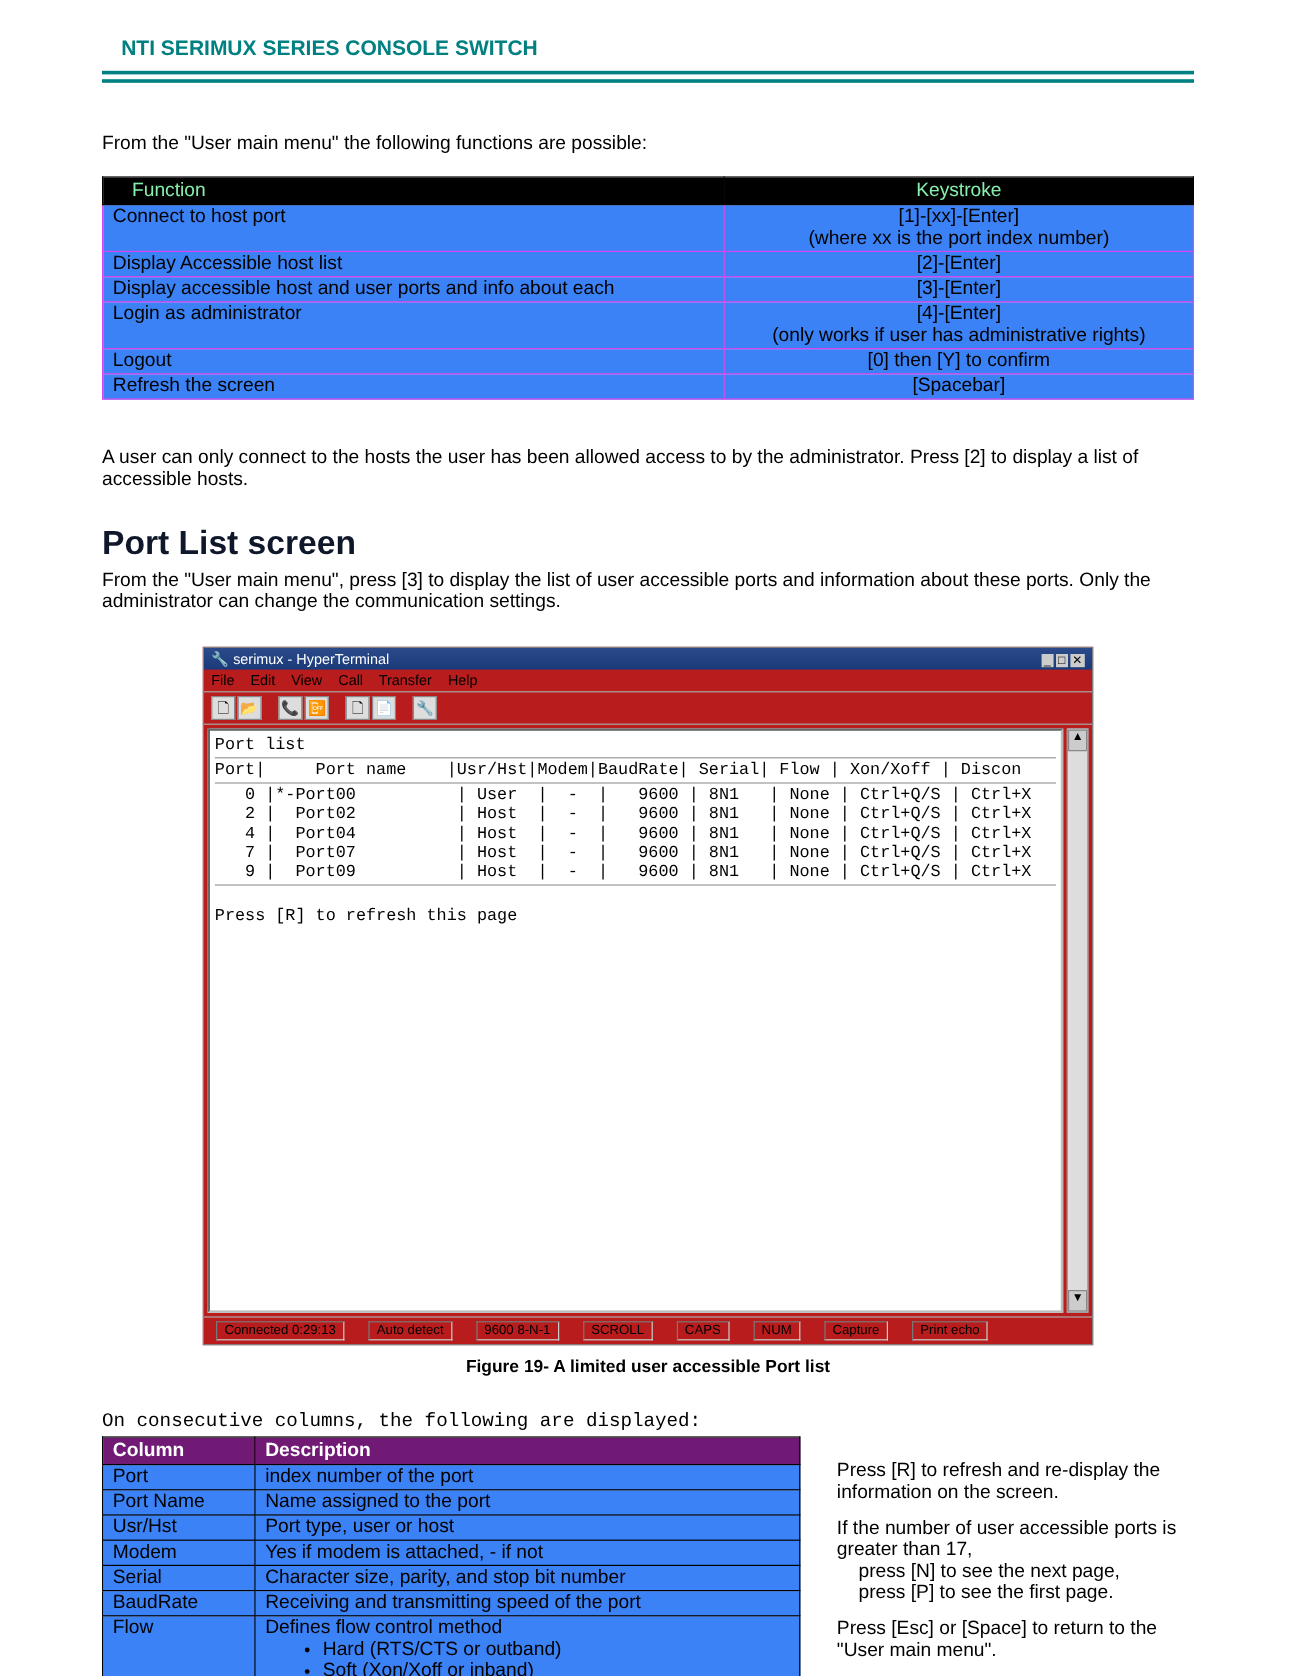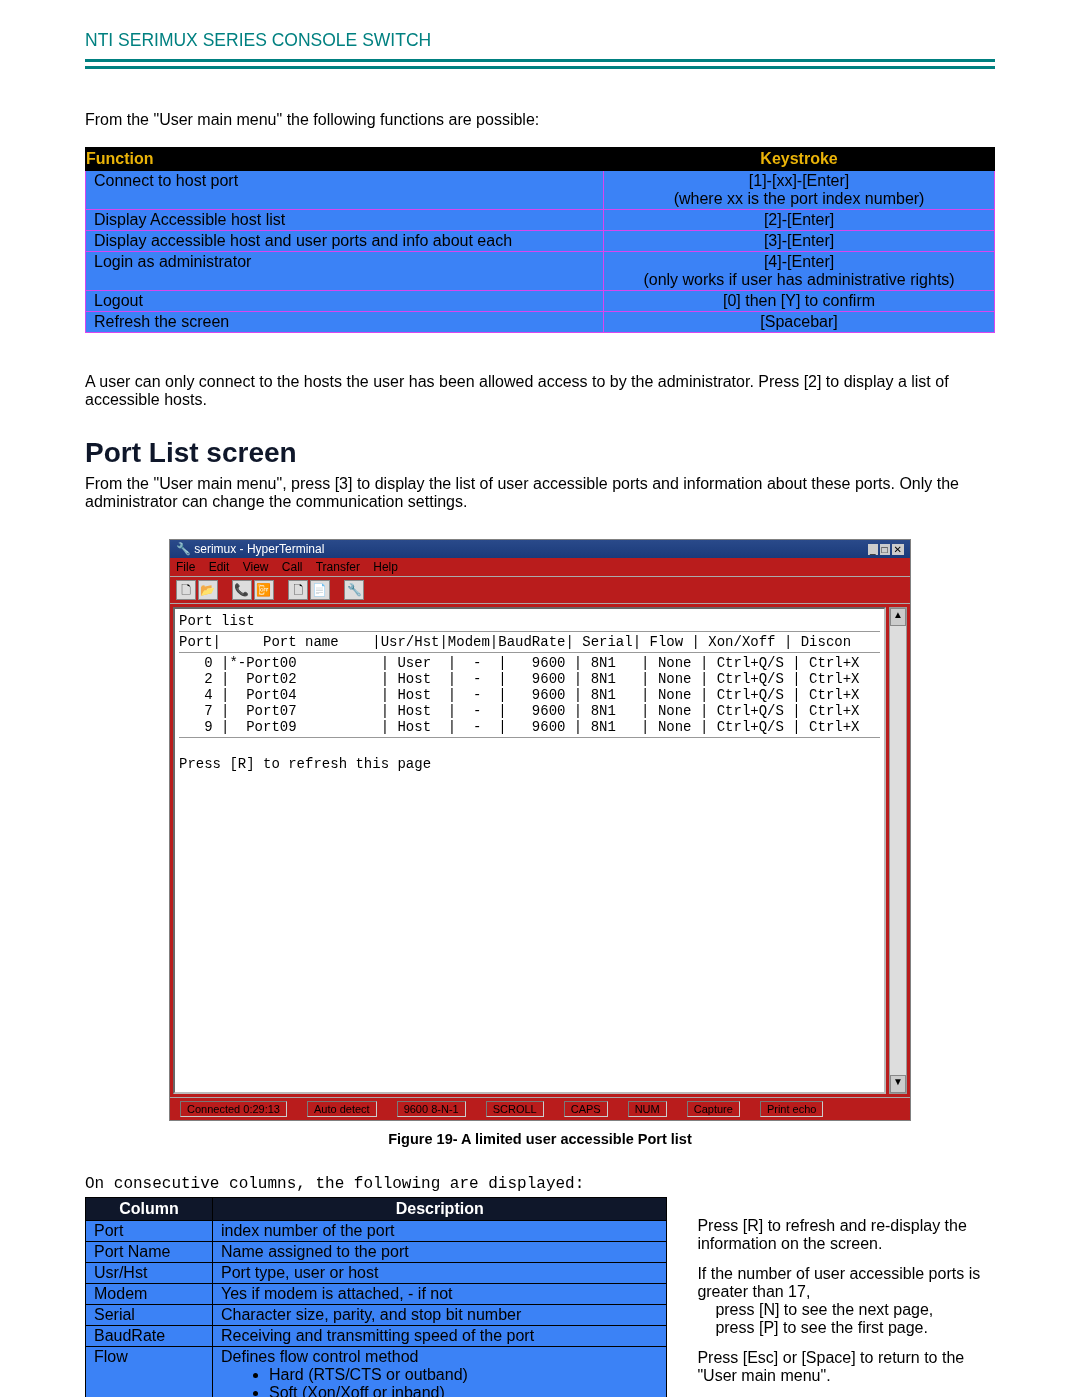--- a/index.html
+++ b/index.html
@@ -10,45 +10,46 @@
       color: #000;
     }
     .page {
       width: 1080px;
       margin: 0 auto;
       padding: 30px 85px 30px 85px;
       box-sizing: border-box;
     }
     .doc-header {
       color: #008080;
-      font-weight: normal;
+      font-weight: bold;
       font-size: 17.5px;
       margin-bottom: 8px;
+      margin-left: 16px;
     }
     .top-divider {
       border-top: 3px solid #008080;
       border-bottom: 3px solid #008080;
       height: 4px;
       margin-bottom: 42px;
     }
     .intro-para {
       font-size: 16px;
       margin-bottom: 18px;
     }
     table.func-table {
       border-collapse: collapse;
       width: 100%;
       font-size: 16px;
     }
     .func-table th {
       background: #000;
-      color: #eab308;
+      color: #86efac;
       text-align: left;
-      font-weight: bold;
-      padding: 2px 0;
+      font-weight: normal;
+      padding: 2px 24px;
       border: 1px solid #000;
     }
     .func-table th.key-col { text-align: center; }
     .func-table td {
       border: 1px solid #d946ef;
       padding: 1px 8px;
       background: #3b82f6;
       vertical-align: top;
     }
     .func-table td.keystroke { text-align: center; }
@@ -153,24 +154,24 @@
     .bottom-wrap {
       display:flex;
       gap:30px;
     }
     table.col-table {
       border-collapse: collapse;
       font-size:16px;
       width: 64%;
     }
     .col-table th {
-      background:#0f172a;
+      background:#701a75;
       color:#fff;
       font-weight:bold;
-      text-align:center;
+      text-align:left;
       padding:2px 8px;
       border:1px solid #000;
     }
     .col-table td {
       background:#3b82f6;
       border:1px solid #000;
       padding:1px 8px;
       vertical-align:top;
     }
     .flow-bullets { padding-left: 48px; margin: 0;}

